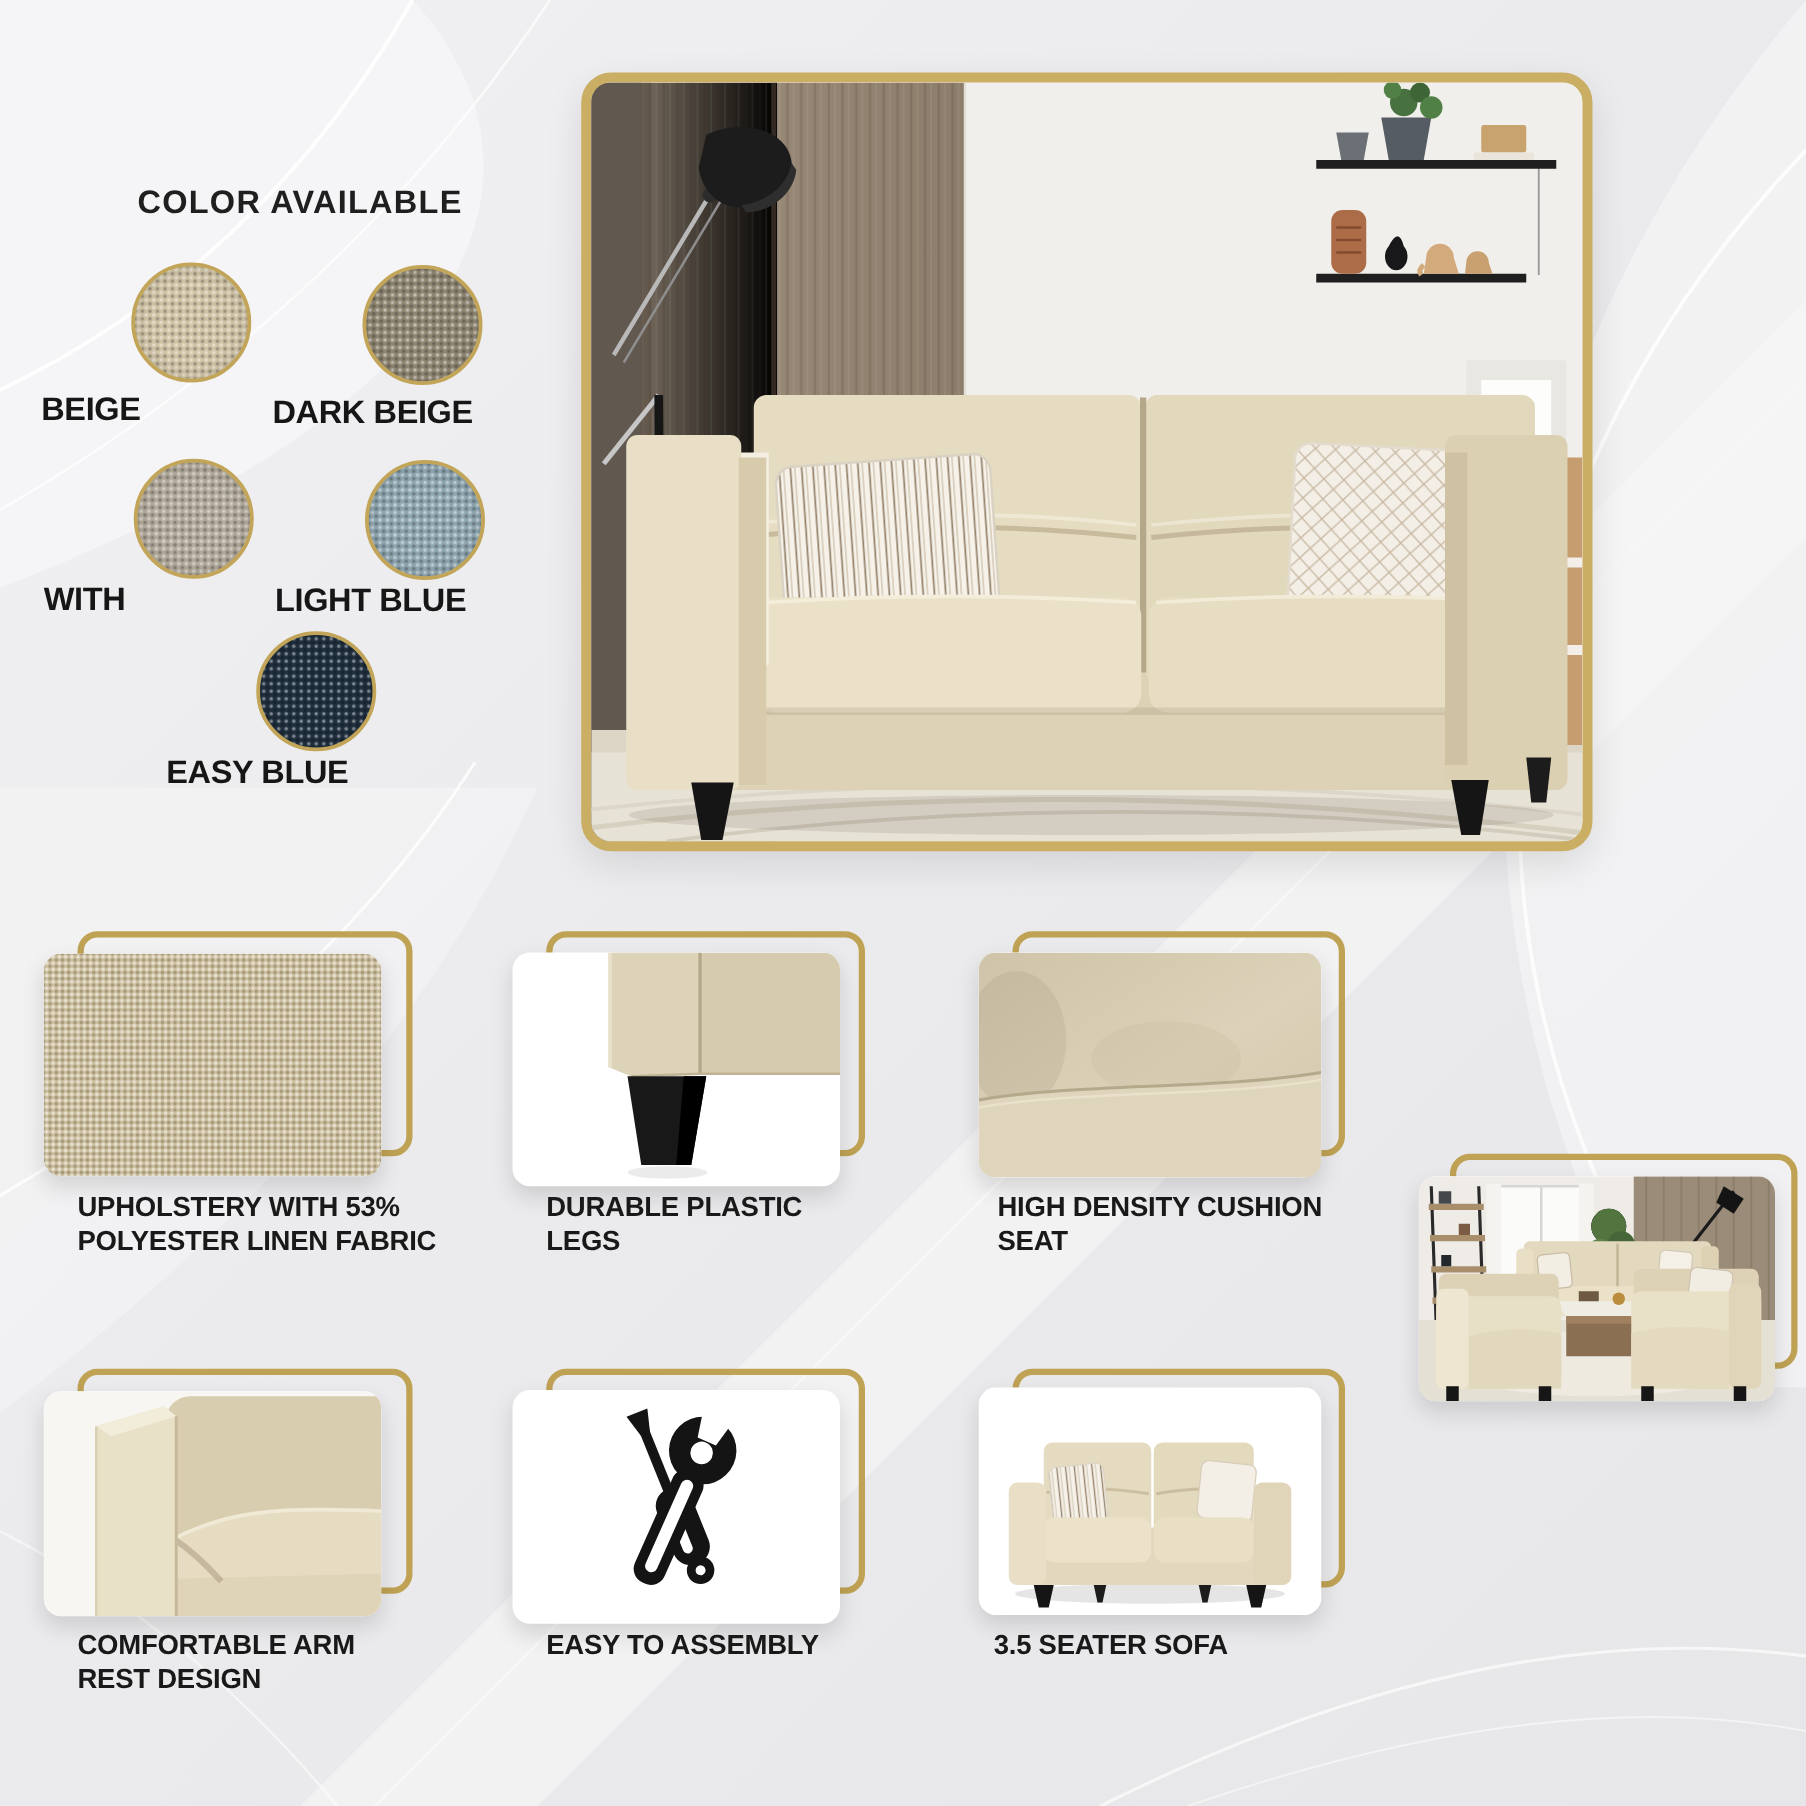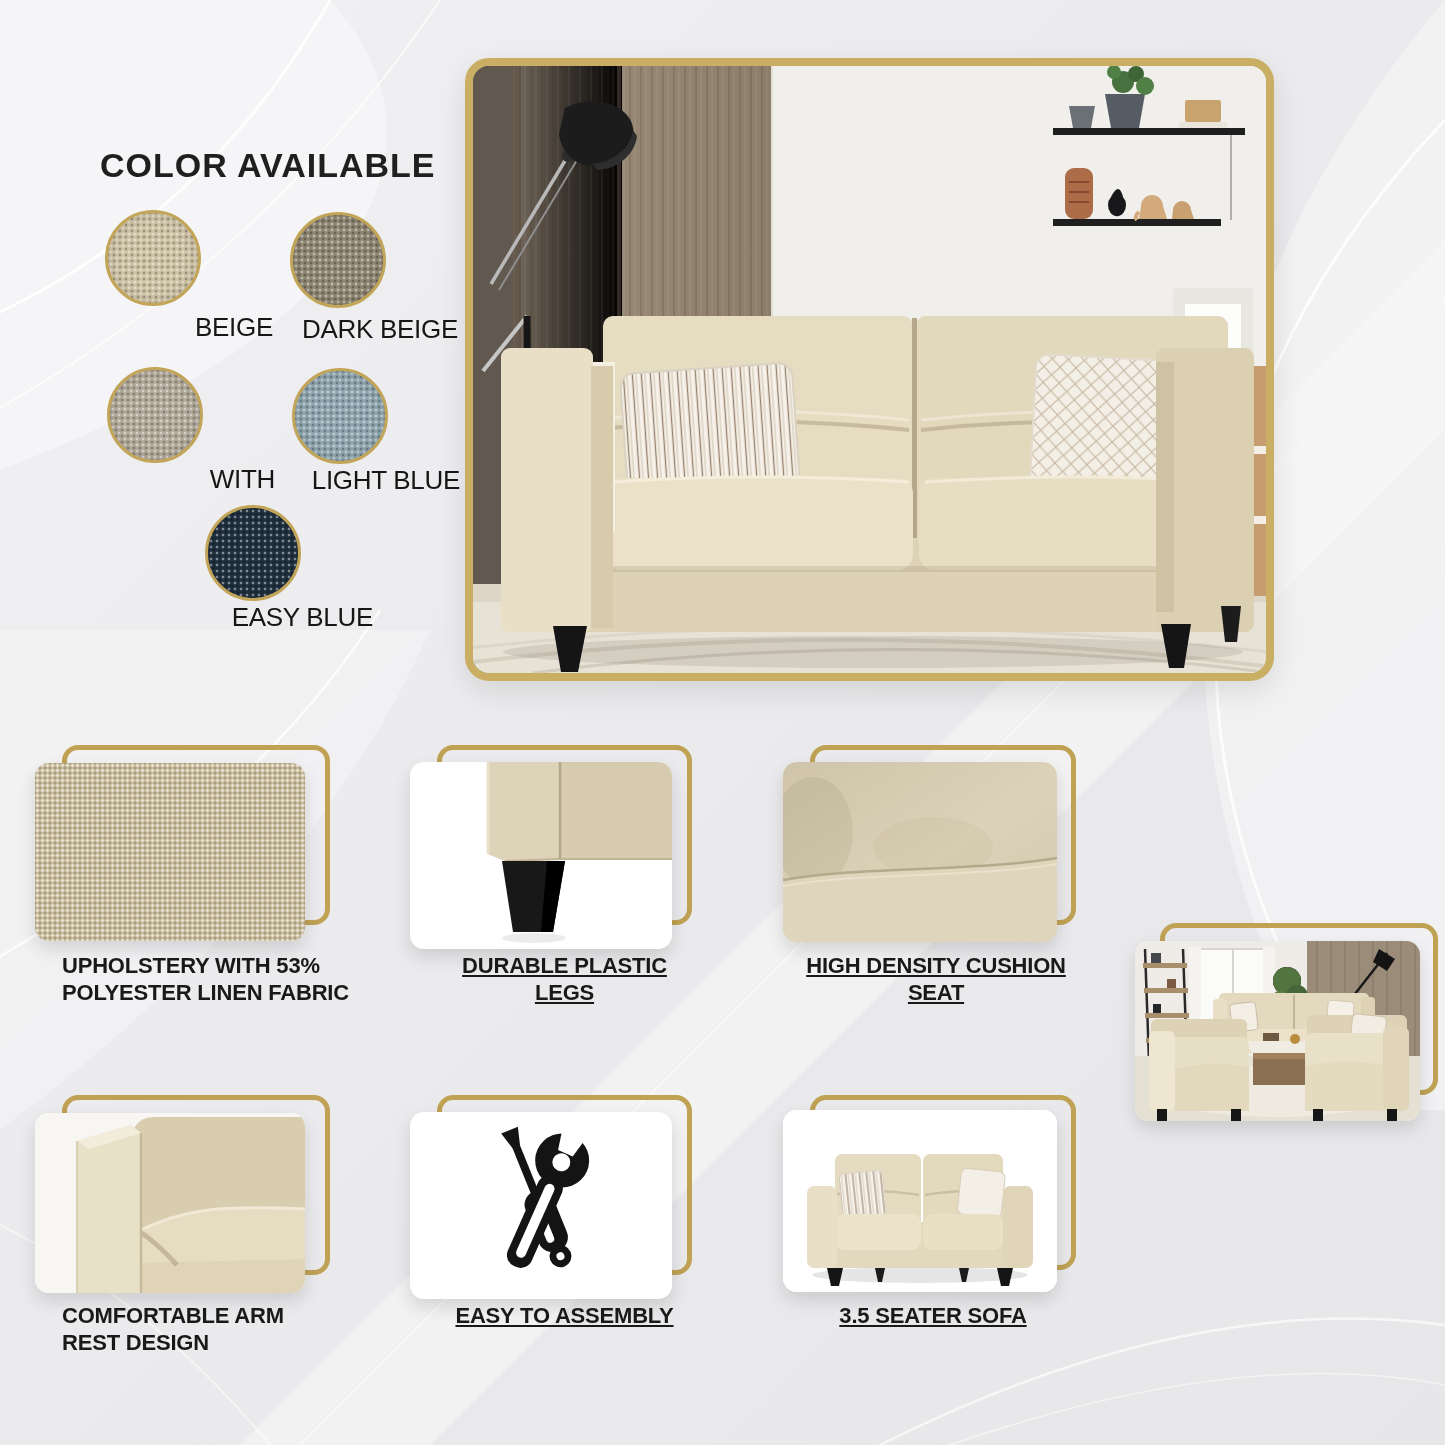--- a/index.html
+++ b/index.html
@@ -2,56 +2,56 @@
 <html><head>
 <meta charset="utf-8">
 <style>
   html,body{margin:0;padding:0;}
   body{font-family:"Liberation Sans","DejaVu Sans",sans-serif;background:#e9e9eb;}
   .canvas{position:relative;width:1445px;height:1445px;overflow:hidden;
     background:linear-gradient(135deg,#f1f1f3 0%,#ebebed 45%,#e7e7e9 100%);}
   .bg{position:absolute;left:0;top:0;width:1445px;height:1445px;}
 
   
-  .section-title{position:absolute;left:100px;top:146px;font-size:34px;font-weight:bold;
+  .section-title{position:absolute;left:110px;top:146px;font-size:26px;font-weight:bold;
     letter-spacing:1px;color:#1f1f1f;}
   .sw{position:absolute;width:96px;height:96px;border-radius:50%;
     border:3px solid #c2a558;box-sizing:border-box;
     background-image:
       radial-gradient(circle, rgba(255,255,255,.45) 1px, transparent 1.7px),
       radial-gradient(circle, rgba(0,0,0,.25) 1px, transparent 1.7px);
     background-size:6px 6px,6px 6px;background-position:0 0,3px 3px;
     box-shadow:inset 0 0 14px rgba(0,0,0,.12);}
   .sw-beige{left:105px;top:210px;background-color:#cfc3a6;}
   .sw-darkbeige{left:290px;top:212px;background-color:#8f8672;}
   .sw-grey{left:107px;top:367px;background-color:#b2aa9b;}
   .sw-lightblue{left:292px;top:368px;background-color:#8fa6b0;}
   .sw-denim{left:205px;top:505px;background-color:#20303f;}
-  .sw-label{position:absolute;width:240px;text-align:right;font-size:26px;font-weight:normal;
+  .sw-label{position:absolute;width:240px;text-align:left;font-size:26px;font-weight:bold;
     color:#161616;white-space:nowrap;letter-spacing:-0.3px;}
 
   
   .hero{position:absolute;left:465px;top:58px;width:793px;height:607px;box-sizing:content-box;
     border:8px solid #c9ae63;border-radius:24px;overflow:hidden;background:#f0eeea;
     box-shadow:0 10px 30px rgba(0,0,0,.10);}
   .hero svg{display:block;}
 
   
   .gframe{position:absolute;border:5px solid #bfa254;border-radius:16px;box-sizing:border-box;}
   .cimg{position:absolute;border-radius:14px;overflow:hidden;background:#ffffff;
     box-shadow:0 8px 18px rgba(0,0,0,.13);}
   .cimg svg{display:block;}
   .fabric-tex{width:100%;height:100%;background-color:#cbbf9f;
     background-image:
       radial-gradient(circle, rgba(255,255,255,.55) 1px, transparent 1.6px),
       radial-gradient(circle, rgba(90,75,50,.35) 1px, transparent 1.6px);
     background-size:5px 5px,5px 5px;background-position:0 0,2.5px 2.5px;}
   .caption{position:absolute;font-size:22px;font-weight:bold;color:#191919;
     line-height:27px;letter-spacing:-0.2px;white-space:pre-line;}
-  .caption.center{text-align:center;text-decoration:underline;}
+  .caption.center{text-align:left;}
 </style>
 </head>
 <body>
 
 <div class="canvas">
 
   <svg class="bg" viewBox="0 0 1445 1445">
     <path d="M0,470 C420,310 440,120 330,0 L0,0 Z" fill="#f5f5f7" opacity="0.9"></path>
     <path d="M-40,330 Q200,230 330,0" fill="none" stroke="#ffffff" stroke-width="3" opacity="0.9"></path>
     <path d="M-40,430 Q260,270 440,0" fill="none" stroke="#ffffff" stroke-width="2" opacity="0.7"></path>

